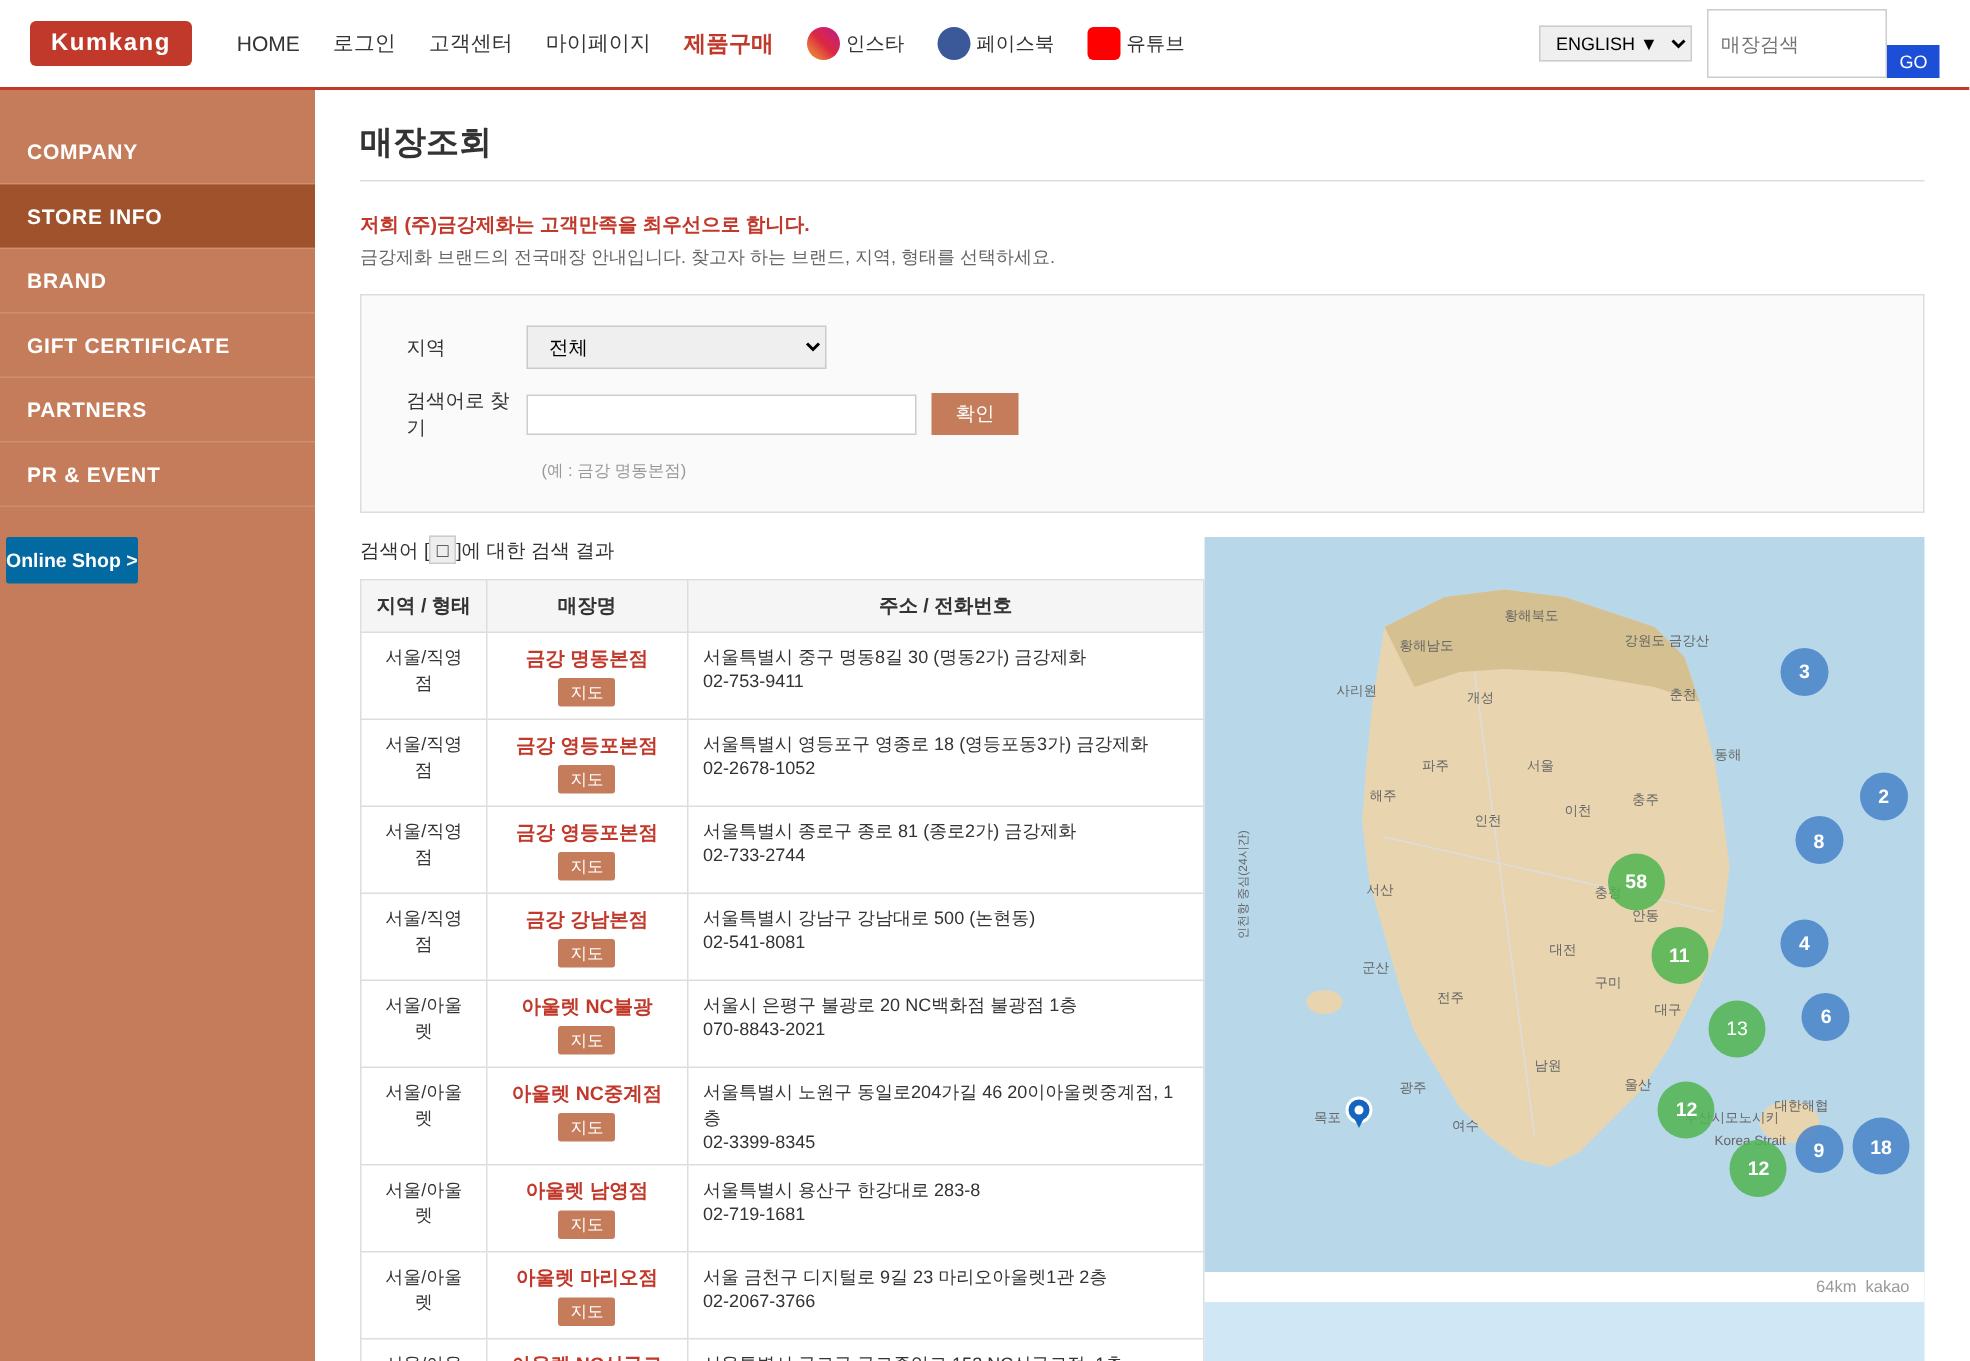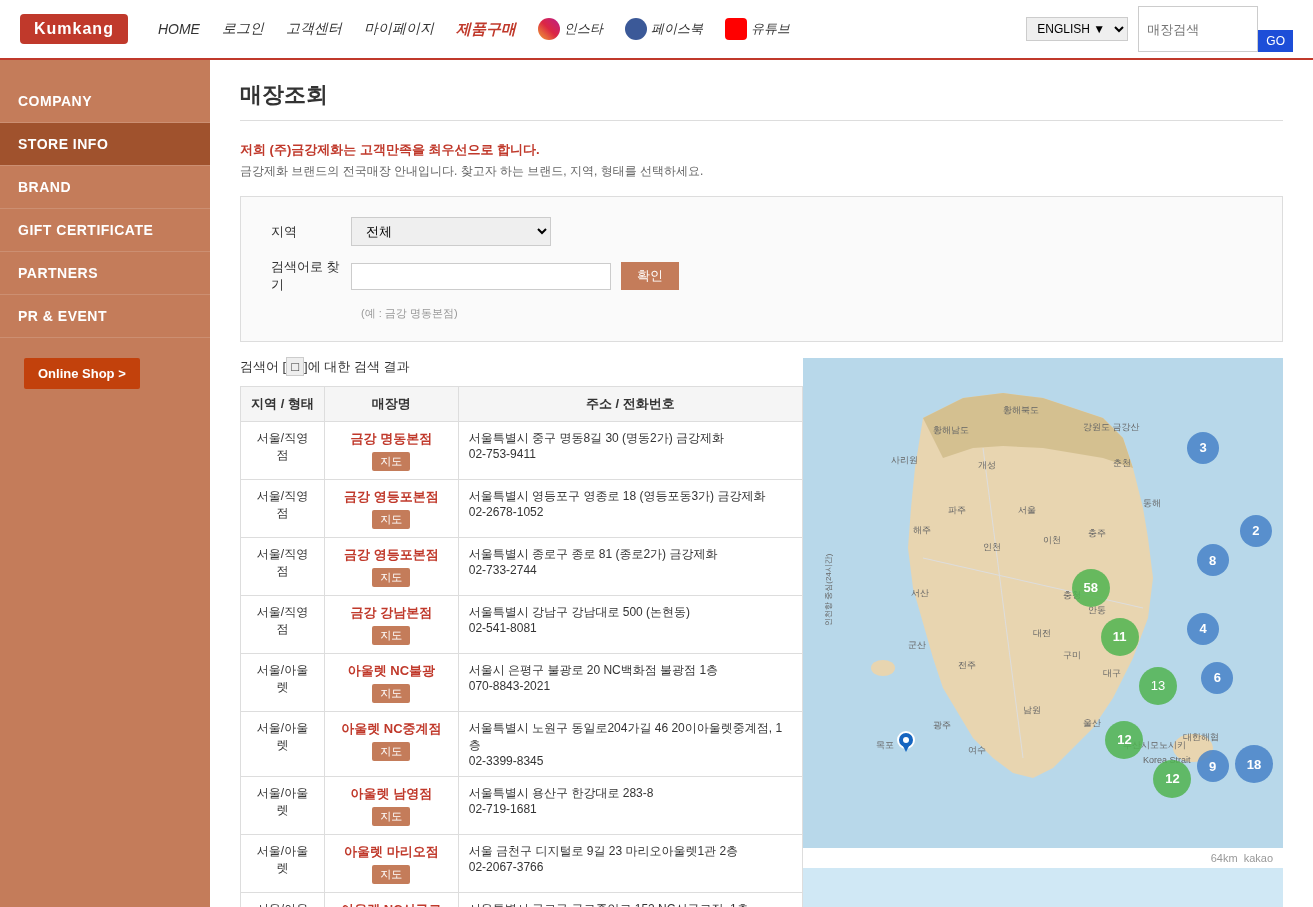--- a/index.html
+++ b/index.html
@@ -1,42 +1,42 @@
 <!DOCTYPE html>
 <html><head>
   <meta charset="utf-8">
   <style>
     * { margin: 0; padding: 0; box-sizing: border-box; }
     body { font-family: 'Malgun Gothic', '맑은 고딕', Arial, sans-serif; font-size: 13px; color: #333; background: #fff; }
 
     
     .top-bar { background: #fff; border-bottom: 2px solid #c0392b; display: flex; align-items: center; padding: 0 20px; height: 60px; }
     .logo { background: #c0392b; color: #fff; font-weight: bold; font-size: 16px; padding: 6px 14px; border-radius: 4px; margin-right: 30px; letter-spacing: 1px; }
-    .nav-links { display: flex; gap: 22px; align-items: center; flex: 1; font-style: italic; }
+    .nav-links { display: flex; gap: 22px; align-items: center; flex: 1; }
     .nav-links a { text-decoration: none; color: #333; font-size: 14px; }
     .nav-links a.bold { font-weight: bold; color: #c0392b; font-size: 15px; }
     .social-item { display: flex; align-items: center; gap: 4px; font-size: 13px; color: #333; }
     .insta-circle { width: 22px; height: 22px; border-radius: 50%; background: linear-gradient(45deg, #f09433, #e6683c, #dc2743, #cc2366, #bc1888); display: inline-block; }
     .fb-circle { width: 22px; height: 22px; border-radius: 50%; background: #3b5998; display: inline-block; }
     .yt-circle { width: 22px; height: 22px; border-radius: 4px; background: #ff0000; display: inline-block; }
     .lang-select { border: 1px solid #ccc; padding: 3px 6px; font-size: 12px; margin-left: 14px; }
     .search-bar { display: flex; margin-left: 10px; }
     .search-bar input { border: 1px solid #ccc; padding: 4px 8px; font-size: 13px; width: 120px; }
     .search-bar button { background: #1d4ed8; color: #fff; border: none; padding: 4px 8px; font-size: 12px; cursor: pointer; margin-top: 24px; }
 
     
     .main-layout { display: flex; min-height: calc(100vh - 62px); }
 
     
     .sidebar { width: 210px; min-width: 210px; background: #c47c5a; padding-top: 20px; }
     .sidebar-menu { list-style: none; }
     .sidebar-menu li { border-bottom: 1px solid rgba(255,255,255,0.15); }
     .sidebar-menu li a { display: block; padding: 13px 18px; color: #fff; text-decoration: none; font-size: 14px; font-weight: bold; letter-spacing: 0.5px; }
     .sidebar-menu li.active a { background: #a0522d; color: #fff; }
-    .online-shop-btn { margin: 20px 24px; background: #c2410c; border: none; color: #fff; padding: 8px 14px; font-size: 13px; font-weight: bold; cursor: pointer; border-radius: 2px; display: flex; align-items: center; gap: 4px; }
+    .online-shop-btn { margin: 20px 4px; background: #0369a1; border: none; color: #fff; padding: 8px 0; font-size: 13px; font-weight: bold; cursor: pointer; border-radius: 2px; display: flex; align-items: center; gap: 4px; }
 
     
     .content { flex: 1; padding: 20px 30px; }
     .page-title { font-size: 22px; font-weight: bold; color: #333; margin-bottom: 20px; padding-bottom: 10px; border-bottom: 1px solid #ddd; }
 
     .intro-text { color: #c0392b; font-size: 13px; font-weight: bold; margin-bottom: 4px; }
     .intro-sub { color: #666; font-size: 12px; margin-bottom: 16px; }
 
     
     .search-form-box { border: 1px solid #ddd; padding: 20px 30px; margin-bottom: 16px; background: #fafafa; }

